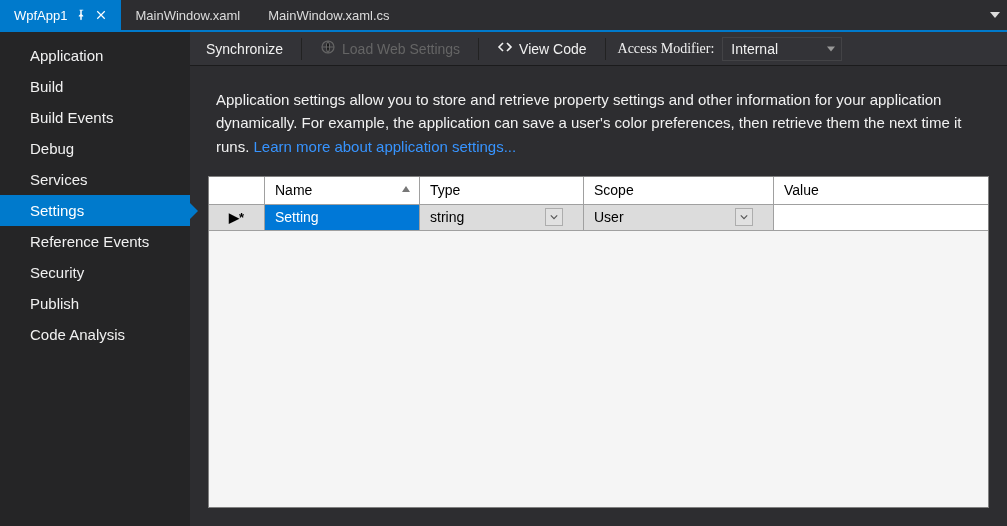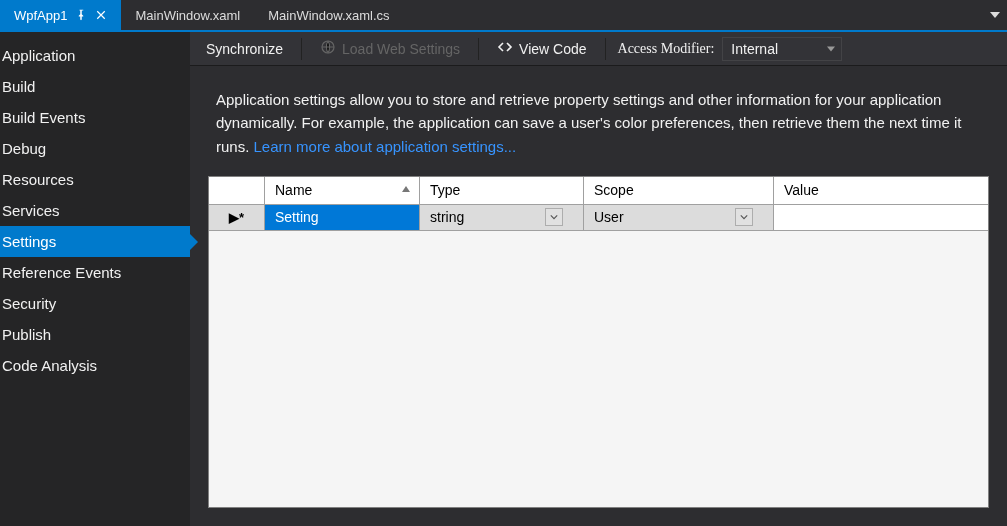--- a/index.html
+++ b/index.html
@@ -10,21 +10,21 @@
   .tab.active { background: #007acc; color: #fff; }
   .pin-icon, .close-icon { display: inline-flex; }
   .tab .close-icon svg { width: 12px; height: 12px; }
   .tab .pin-icon svg { width: 12px; height: 12px; }
   .tabbar .spacer { flex: 1; }
   .tabbar .dropdown { width: 24px; display: flex; align-items: center; justify-content: center; cursor: pointer; }
   .tabbar .dropdown svg { width: 10px; height: 10px; fill: #dcdcdc; }
   
   .content { flex: 1; display: flex; min-height: 0; }
   .sidebar { width: 190px; background: #252526; padding-top: 8px; }
-  .side-item { padding: 7px 2px; color: #f1f1f1; cursor: pointer; font-size: 15px; position: relative; }
+  .side-item { padding: 7px 30px; color: #f1f1f1; cursor: pointer; font-size: 15px; position: relative; }
   .side-item.selected { background: #007acc; color: #fff; }
   .side-item.selected::after {
     content: ""; position: absolute; right: -8px; top: 50%; transform: translateY(-50%);
     border-top: 8px solid transparent; border-bottom: 8px solid transparent; border-left: 8px solid #007acc;
   }
   
   .main { flex: 1; display: flex; flex-direction: column; background: #2d2d30; min-width: 0; }
   .toolbar { display: flex; align-items: center; height: 34px; background: #333337; padding: 0 4px; gap: 2px; border-bottom: 1px solid #1b1b1c; }
   .tool-btn { padding: 4px 12px; color: #f1f1f1; cursor: pointer; display: inline-flex; align-items: center; gap: 6px; border-radius: 2px; font-size: 14px; }
   .tool-btn.disabled { color: #656565; cursor: default; }
@@ -89,21 +89,20 @@
       </svg>
   </div>
 </div>
 
 <div class="content">
   <div class="sidebar">
     <div class="side-item">Application</div>
     <div class="side-item">Build</div>
     <div class="side-item">Build Events</div>
     <div class="side-item">Debug</div>
-    <div class="side-item">Resources</div>
     <div class="side-item">Services</div>
     <div class="side-item selected">Settings</div>
     <div class="side-item">Reference Events</div>
     <div class="side-item">Security</div>
     <div class="side-item">Publish</div>
     <div class="side-item">Code Analysis</div>
   </div>
 
   <div class="main">
     <div class="toolbar">

